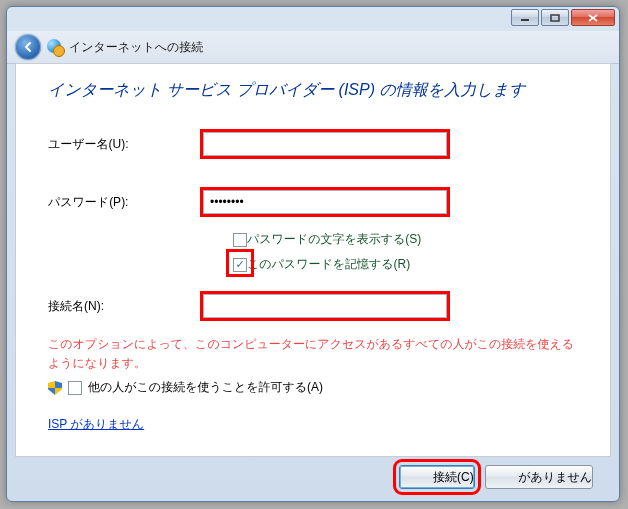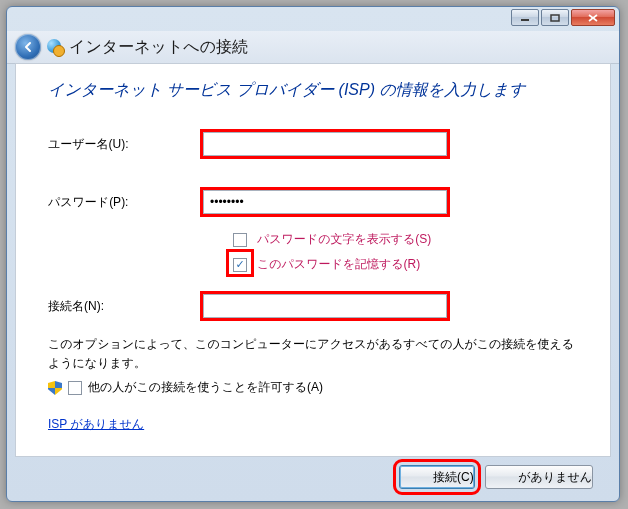--- a/index.html
+++ b/index.html
@@ -73,21 +73,21 @@
   .globe {
     width:14px; height:14px;
     border-radius:50%;
     background: radial-gradient(circle at 30% 30%, #a8e0ff, #2a8fd0 70%);
   }
   .gear-mini {
     position:absolute; right:-2px; bottom:-2px;
     width:10px; height:10px; border-radius:50%;
     background:#f0b030; border:1px solid #b07000;
   }
-  .header-title { color:#1a1a1a; font-size:16px; }
+  .header-title { color:#1a1a1a; font-size:12px; }
   .content {
     position: absolute;
     left: 8px; right: 8px; top: 56px; bottom: 44px;
     background: #ffffff;
     border: 1px solid #c4cdd8;
     box-sizing: border-box;
     padding: 16px 32px 10px 32px;
   }
   .heading {
     color: #003399;
@@ -117,44 +117,44 @@
     align-items:center;
     font-size:12px;
   }
   .hl {
     outline: 3px solid #ff0000;
   }
   .chk-row {
     margin-left: 185px;
     display: flex;
     align-items: center;
-    gap: 10px;
+    gap: 0;
     margin-bottom: 8px;
-    color: #be185d;
+    color: #14532d;
     position:relative;
   }
   .chk {
     width: 14px;
     height: 14px;
     border: 1px solid #8a95a3;
     background: #fff;
     display:flex;
     align-items:center;
     justify-content:center;
     box-sizing:border-box;
   }
   .chk.checked::after {
     content: "✓";
     color: #2a6fb5;
     font-size: 11px;
     line-height: 1;
   }
   .note {
     margin-top: 12px;
-    color: #000000;
+    color: #ef4444;
     line-height: 1.6;
   }
   .perm-row {
     display:flex;
     align-items:center;
     gap:6px;
     margin-top:6px;
   }
   .shield {
     width:14px; height:14px;

